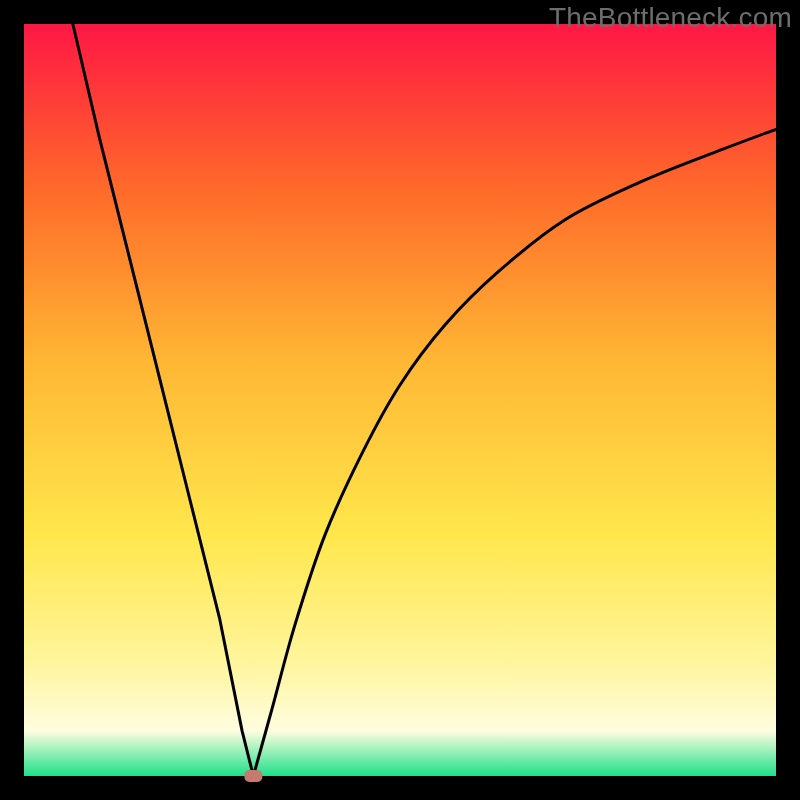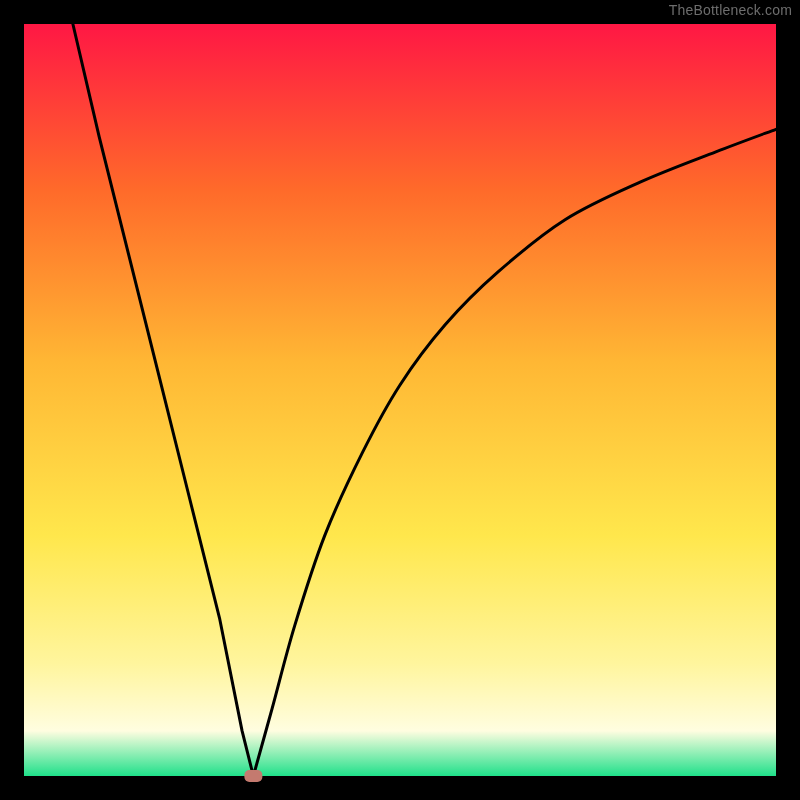--- a/index.html
+++ b/index.html
@@ -7,21 +7,21 @@
   .container {
     width: 800px;
     height: 800px;
     position: relative;
   }
   .watermark {
     position: absolute;
     top: 2px;
     right: 8px;
     font-family: Arial, Helvetica, sans-serif;
-    font-size: 14px;
+    font-size: 28px;
     color: #6d6d6d;
     letter-spacing: 0.2px;
     z-index: 5;
   }
   svg { display: block; }
 </style>
 </head>
 <body>
 
 <div class="container">

